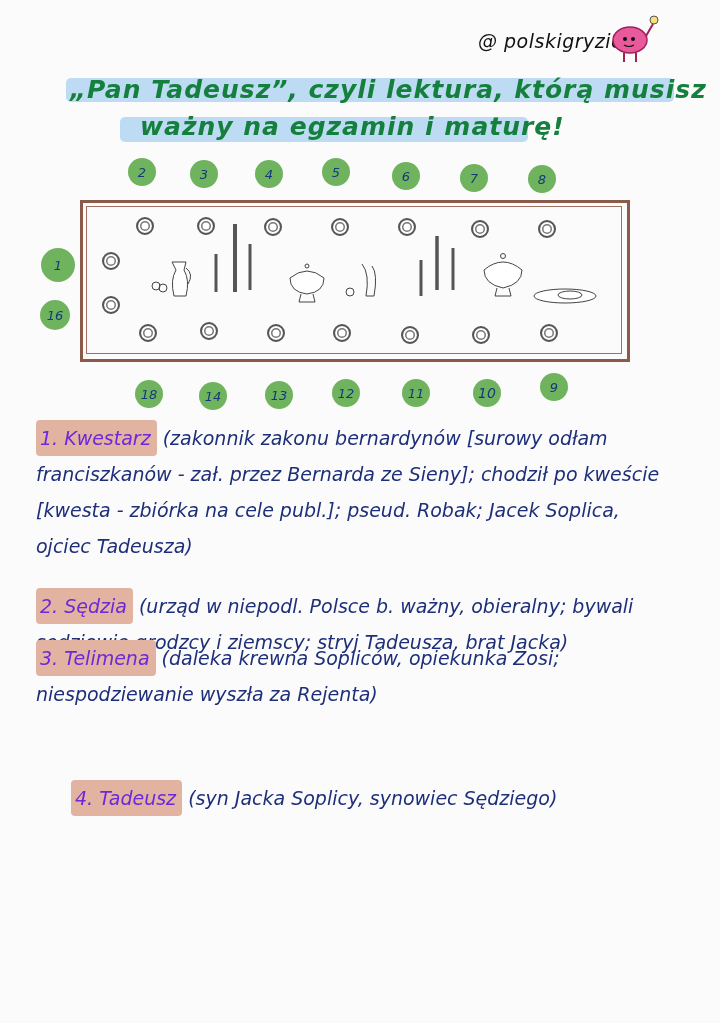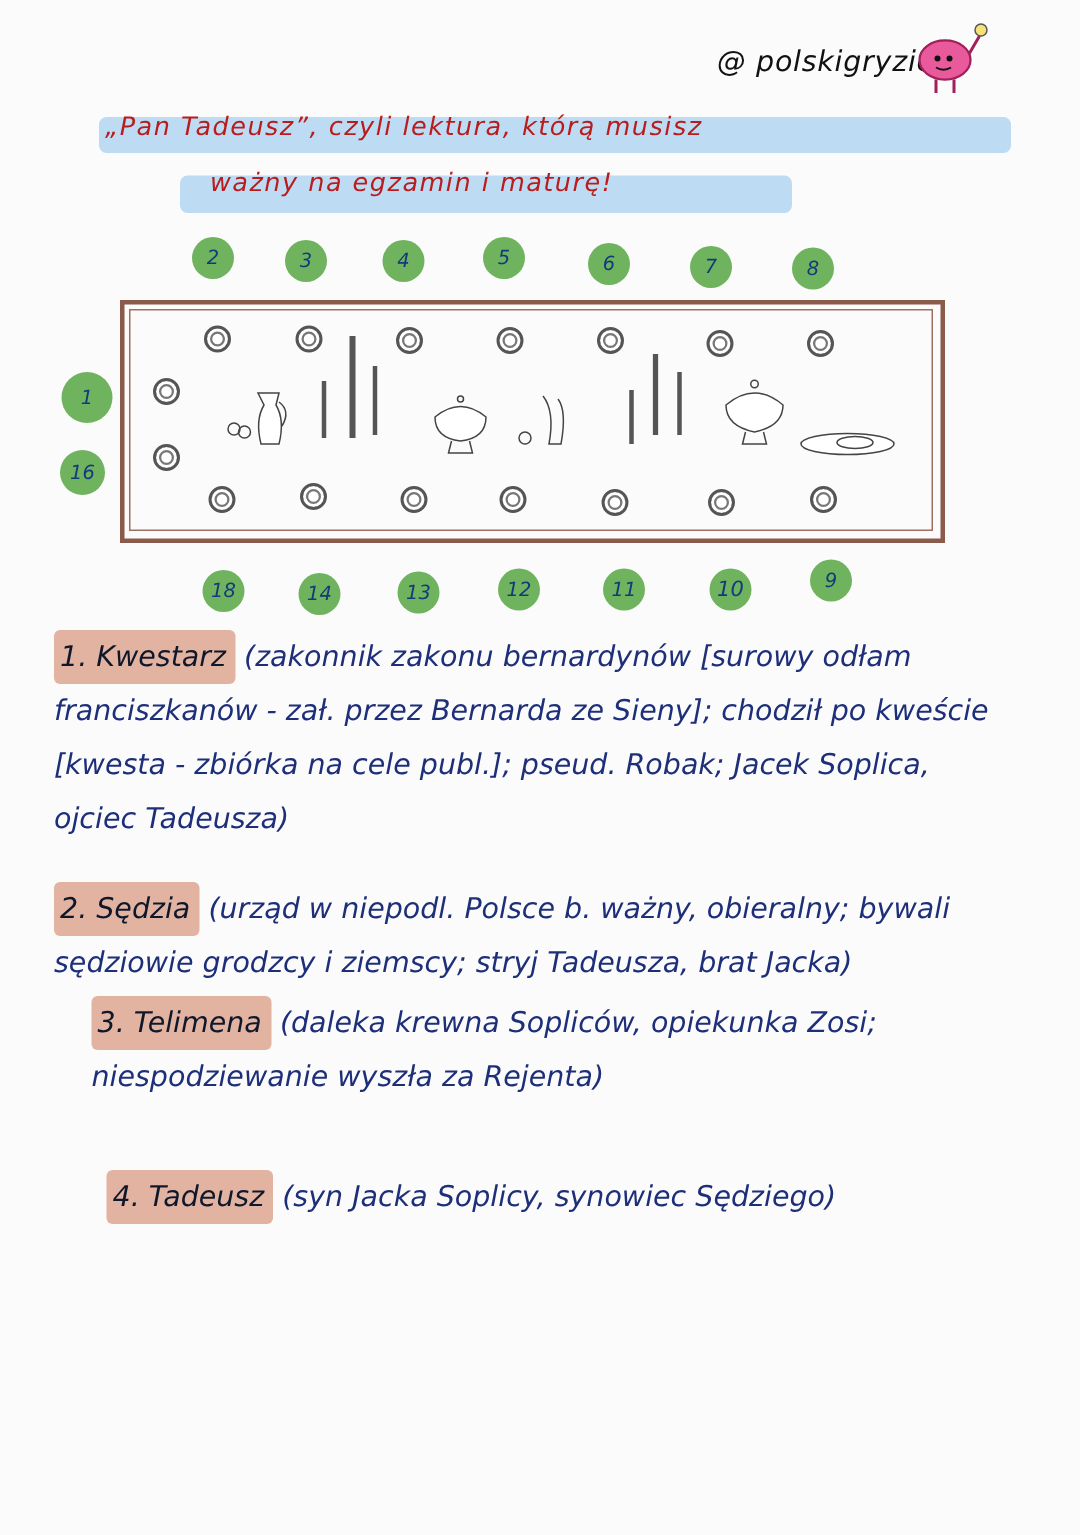--- a/index.html
+++ b/index.html
@@ -2,34 +2,34 @@
 <html><head>
 <meta charset="utf-8">
 <style>
   * { box-sizing: border-box; margin: 0; padding: 0; }
   html, body { width: 720px; height: 1023px; background: #fbfbfb; overflow: hidden; }
   body { position: relative; font-family: "DejaVu Sans", sans-serif; color: #1b2a6b; }
 
   .handle { position: absolute; top: 30px; left: 478px; font-size: 19px; color: #111; font-style: italic; letter-spacing: 0.5px; }
   .brain { position: absolute; top: 14px; left: 608px; width: 52px; height: 52px; }
 
-  .title-line { position: absolute; font-style: italic; color: #b91c1c; font-size: 17px; letter-spacing: 1px; }
+  .title-line { position: absolute; font-style: italic; color: #15803d; font-size: 25px; letter-spacing: 1px; font-weight: bold; }
   .hl-blue { position: absolute; background: #bddcf3; border-radius: 5px; }
 
   .table-wrap { position: absolute; left: 80px; top: 200px; width: 550px; height: 162px; }
   .table-outer { position: absolute; left: 0; top: 0; width: 550px; height: 162px; border: 3px solid #8a5a4a; }
   .table-inner { position: absolute; left: 6px; top: 6px; width: 536px; height: 148px; border: 1.5px solid #a0705e; }
 
   .seat { position: absolute; width: 28px; height: 28px; border-radius: 50%; background: #6fb35e; color: #133a7a; font-size: 13px; font-style: italic; display: flex; align-items: center; justify-content: center; }
 
   .plate { position: absolute; width: 18px; height: 18px; border-radius: 50%; border: 2px solid #555; box-shadow: inset 0 0 0 2px #fff, inset 0 0 0 3.5px #777; background: #fff; }
   .prop { position: absolute; }
 
   .entry { position: absolute; left: 36px; font-style: italic; font-size: 19px; line-height: 36px; color: #1e2f7a; }
-  .entry-head { display: inline-block; background: #e3b3a2; border-radius: 4px; padding: 0 6px 0 4px; color: #0f172a; }
+  .entry-head { display: inline-block; background: #e3b3a2; border-radius: 4px; padding: 0 6px 0 4px; color: #6d28d9; }
   .entry-body { display: inline; }
 </style>
 </head>
 <body>
 
 <div class="handle">@ polskigryzie</div>
 <svg class="brain" viewBox="0 0 52 52">
   <ellipse cx="22" cy="26" rx="17" ry="13" fill="#e85a9c" stroke="#a0205a" stroke-width="1.5"></ellipse>
   <circle cx="17" cy="25" r="2" fill="#111"></circle>
     <circle cx="25" cy="25" r="2" fill="#111"></circle>
@@ -126,21 +126,21 @@
 <div class="entry" style="top:420px;width:640px;">
   <span class="entry-head">1. Kwestarz</span>
   <span class="entry-body">(zakonnik zakonu bernardynów [surowy odłam franciszkanów - zał. przez Bernarda ze Sieny]; chodził po kweście [kwesta - zbiórka na cele publ.]; pseud. Robak; Jacek Soplica, ojciec Tadeusza)</span>
 </div>
 
 <div class="entry" style="top:588px;width:670px;">
   <span class="entry-head">2. Sędzia</span>
   <span class="entry-body">(urząd w niepodl. Polsce b. ważny, obieralny; bywali sędziowie grodzcy i ziemscy; stryj Tadeusza, brat Jacka)</span>
 </div>
 
-<div class="entry" style="top:664px;width:660px;margin-left:25px;">
+<div class="entry" style="top:640px;width:660px;">
   <span class="entry-head">3. Telimena</span>
   <span class="entry-body">(daleka krewna Sopliców, opiekunka Zosi; niespodziewanie wyszła za Rejenta)</span>
 </div>
 
 <div class="entry" style="top:780px;width:660px;padding-left:35px;">
   <span class="entry-head">4. Tadeusz</span>
   <span class="entry-body">(syn Jacka Soplicy, synowiec Sędziego)</span>
 </div>
 
 </body></html>

